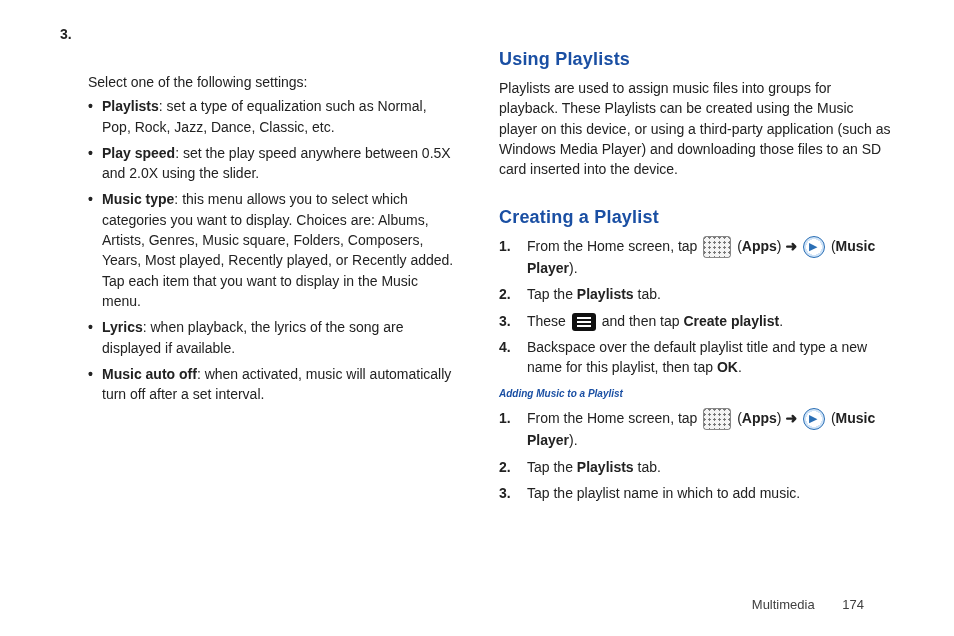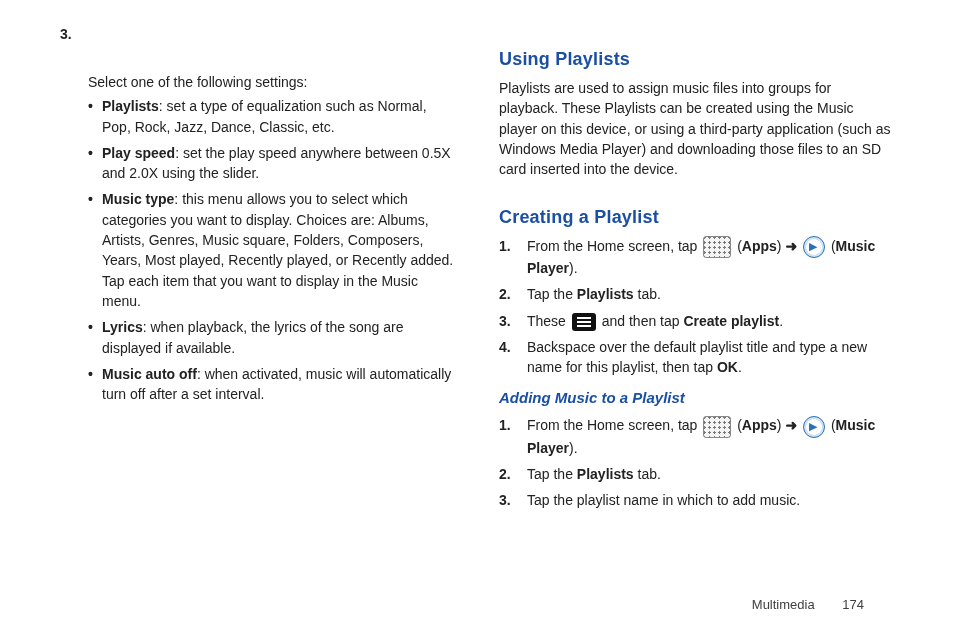--- a/index.html
+++ b/index.html
@@ -58,21 +58,21 @@
     font-weight: bold;
     font-size: 18px;
     color: #1a4fa3;
     margin: 22px 0 6px 0;
     letter-spacing: 0.2px;
   }
   .h2 {
     font-family: Arial, Helvetica, sans-serif;
     font-weight: bold;
     font-style: italic;
-    font-size: 15px;
+    font-size: 10px;
     color: #1a4fa3;
     margin: 10px 0 6px 0;
   }
   .intro {
     margin: 0 0 24px 0;
   }
   .ol {
     counter-reset: step;
     margin-left: 0;
   }

